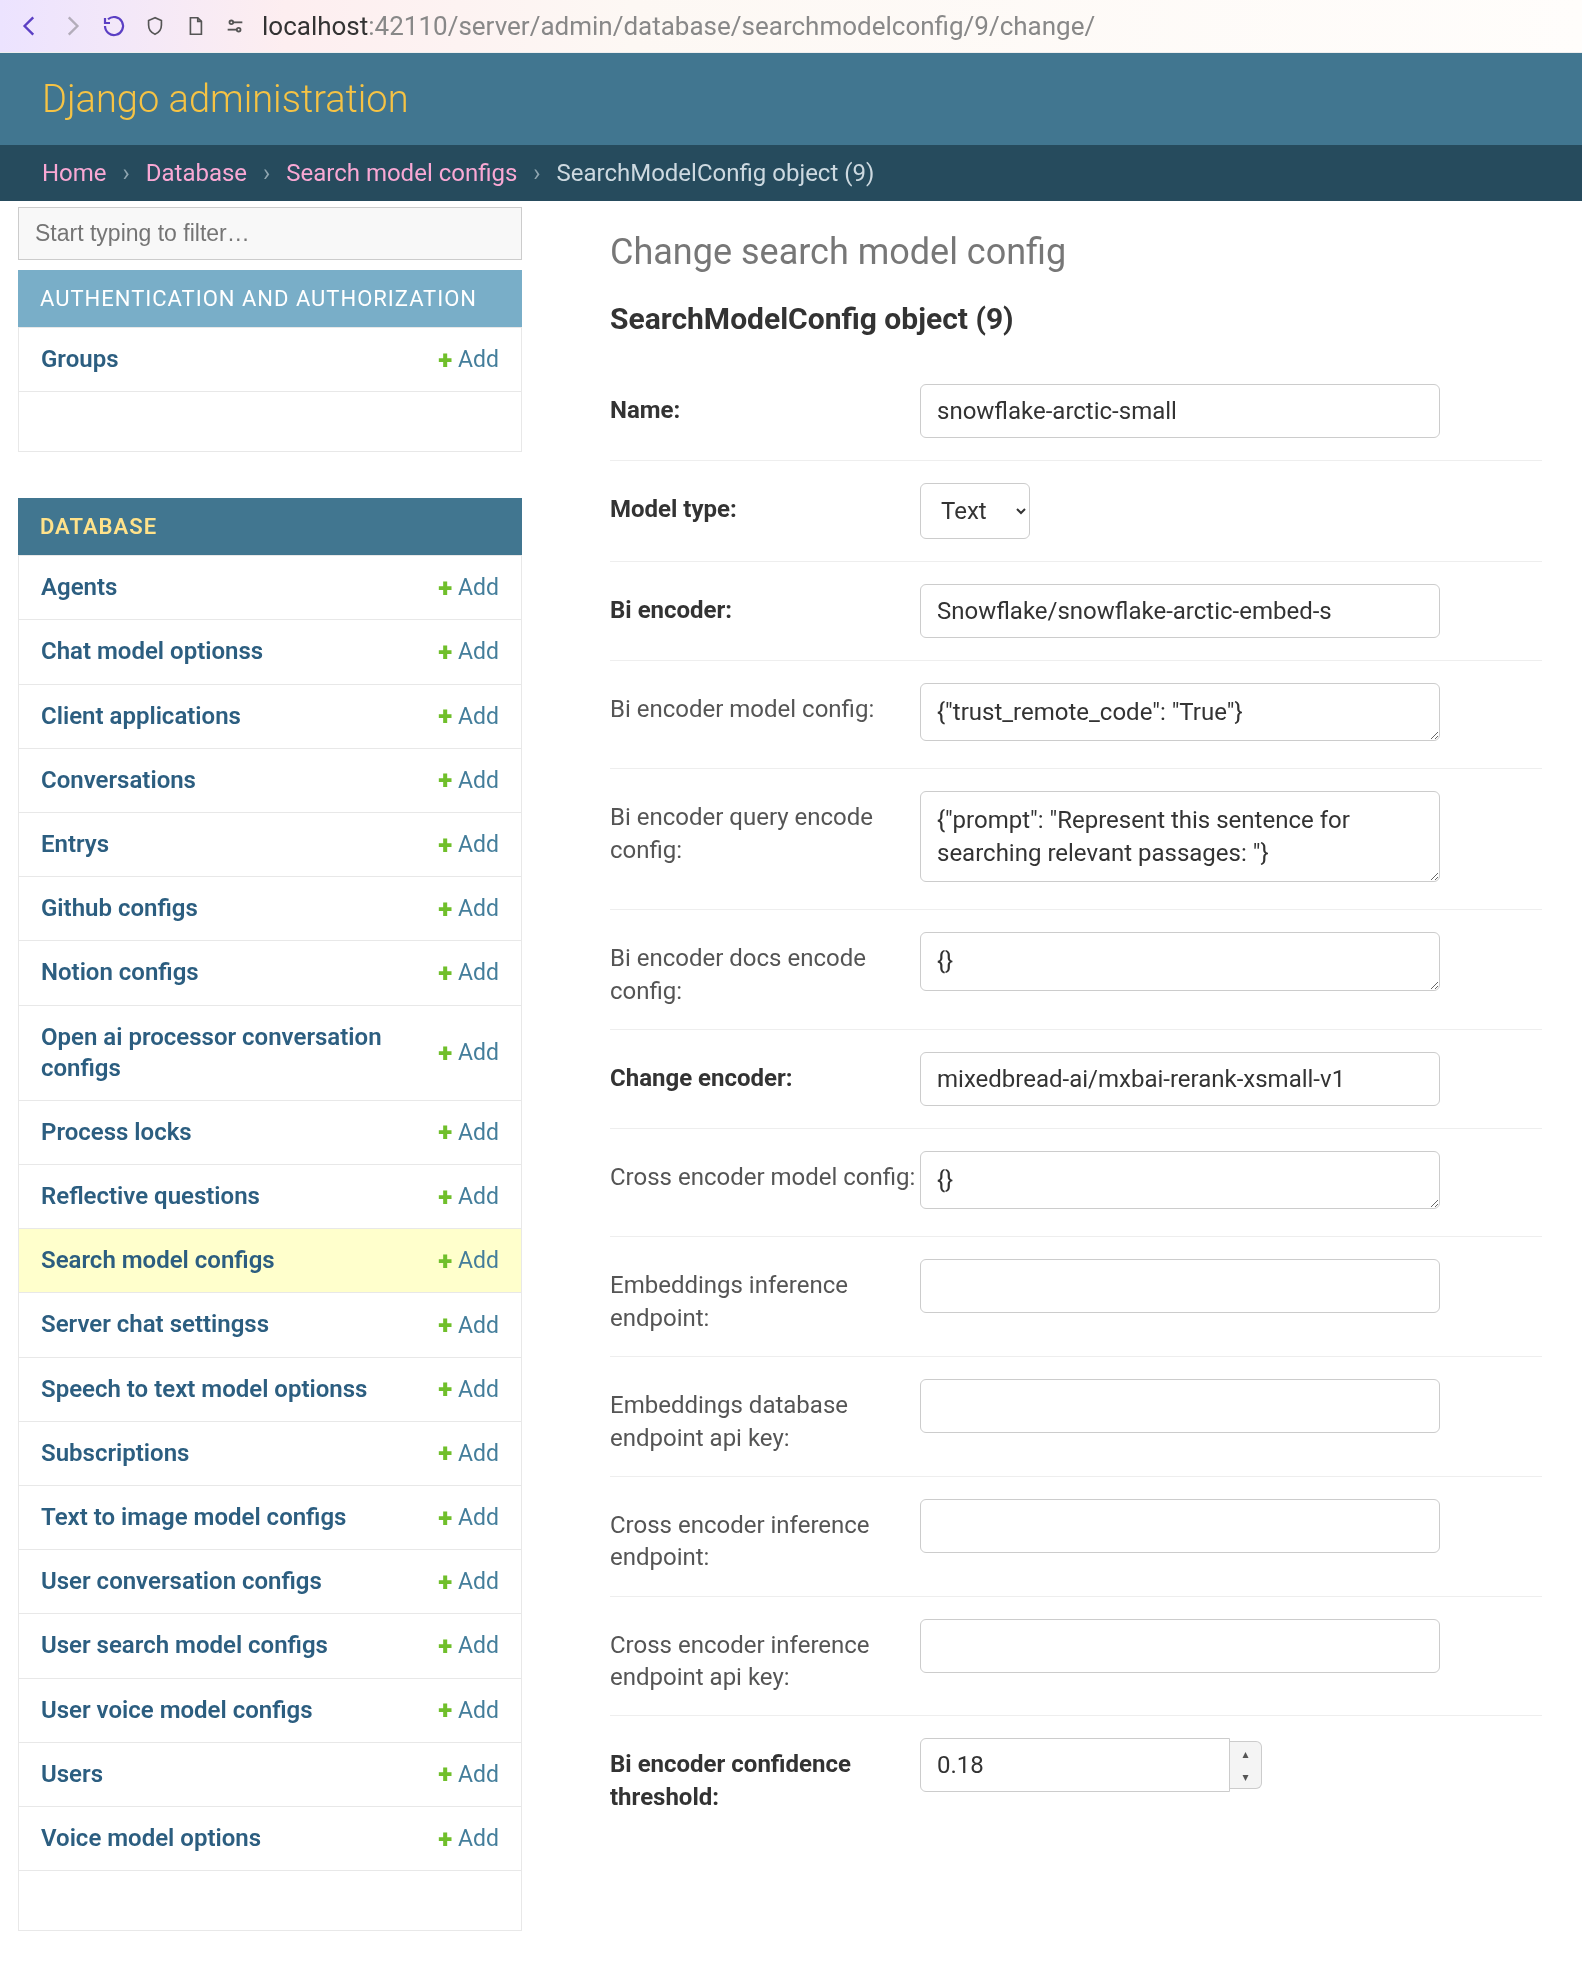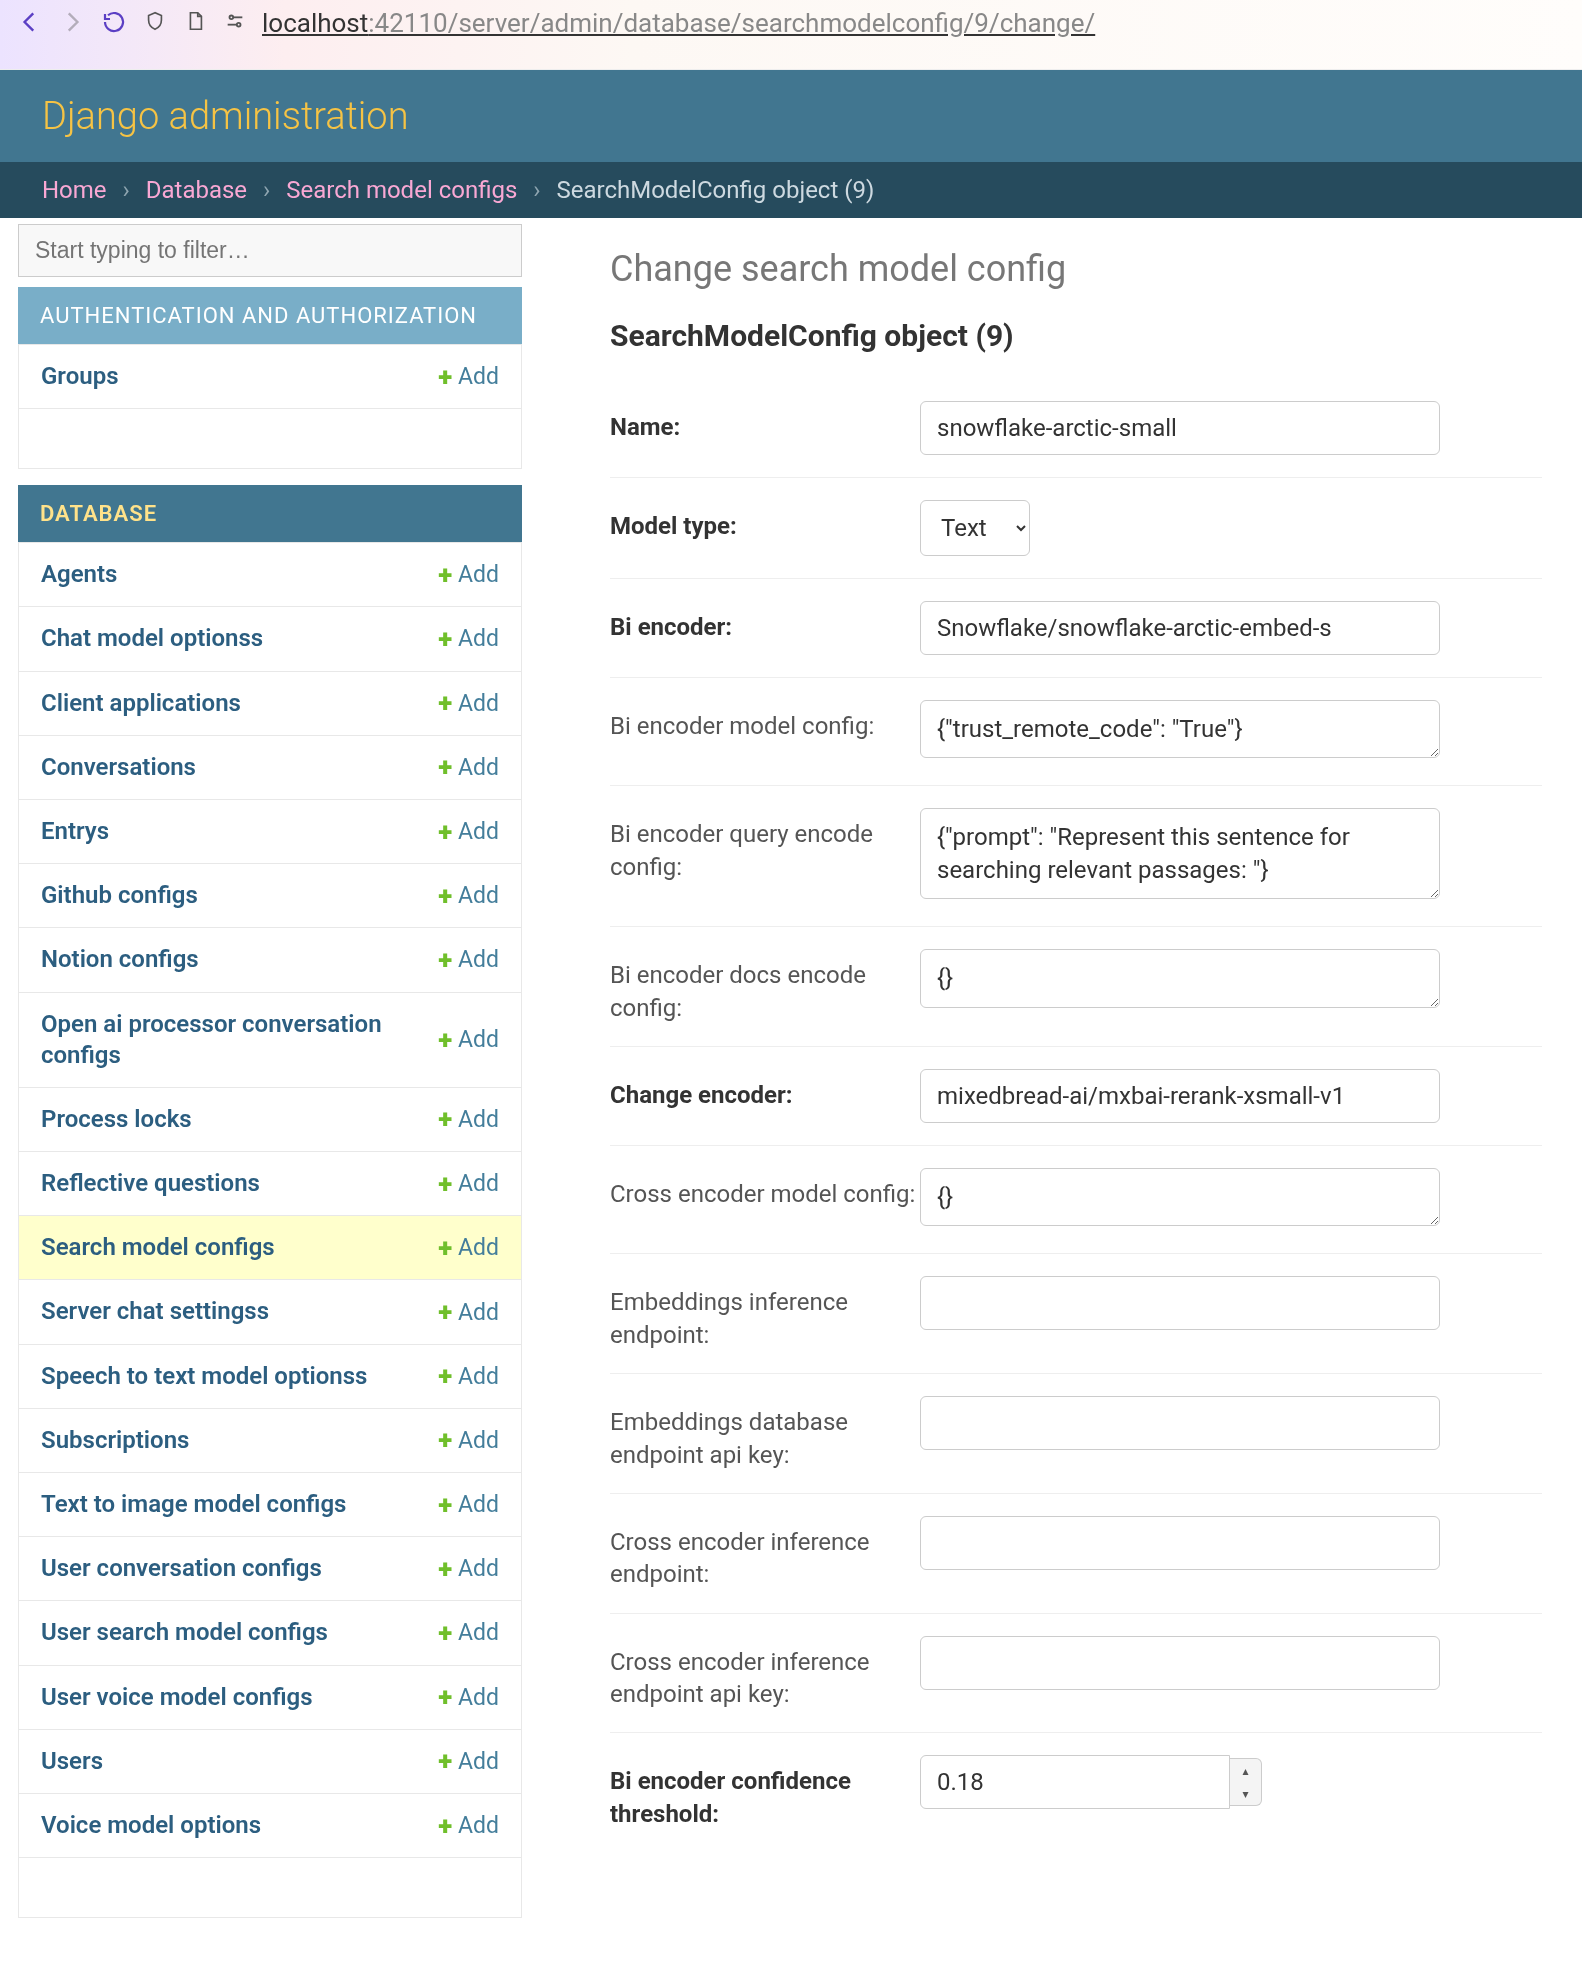--- a/index.html
+++ b/index.html
@@ -19,27 +19,26 @@
     margin:0;
     font-family: "Segoe UI", Roboto, "Helvetica Neue", Arial, sans-serif;
     font-size:22px;
     color:var(--text);
     background:#fff;
   }
 
   
   .browser-bar {
     display:flex;
-    align-items:flex-start;
+    align-items:center;
     gap:14px;
     padding:8px 16px;
     background:linear-gradient(90deg,#ece3ff 0%,#fdeef0 18%,#fdf8f4 40%,#fffdfb 100%);
     border-bottom:1px solid #eee;
-    height:70px;
-    text-decoration:underline;
+    height:53px;
   }
   .nav-arrow, .reload{ width:28px;height:28px;display:flex;align-items:center;justify-content:center;color:#5b3fc4;}
   .nav-arrow.disabled{opacity:.35;color:#444;}
   .chrome-icon{width:26px;height:26px;display:flex;align-items:center;justify-content:center;color:#555;}
   .url{
     flex:1;
     font-size:26px;
     color:#888;
     white-space:nowrap;
     overflow:hidden;
@@ -92,21 +91,21 @@
   }
   .section-header.current{
     background:var(--teal);
     color:#ffe28a;
     font-weight:600;
     letter-spacing:1px;
   }
   .section-rows{
     border:1px solid var(--border);
     border-top:none;
-    margin-bottom:16px;
+    margin-bottom:46px;
     background:#fff;
   }
   .row{
     display:flex;
     align-items:center;
     justify-content:space-between;
     padding:16px 22px;
     border-top:1px solid var(--border);
   }
   .row.active{background:var(--active-row);}

